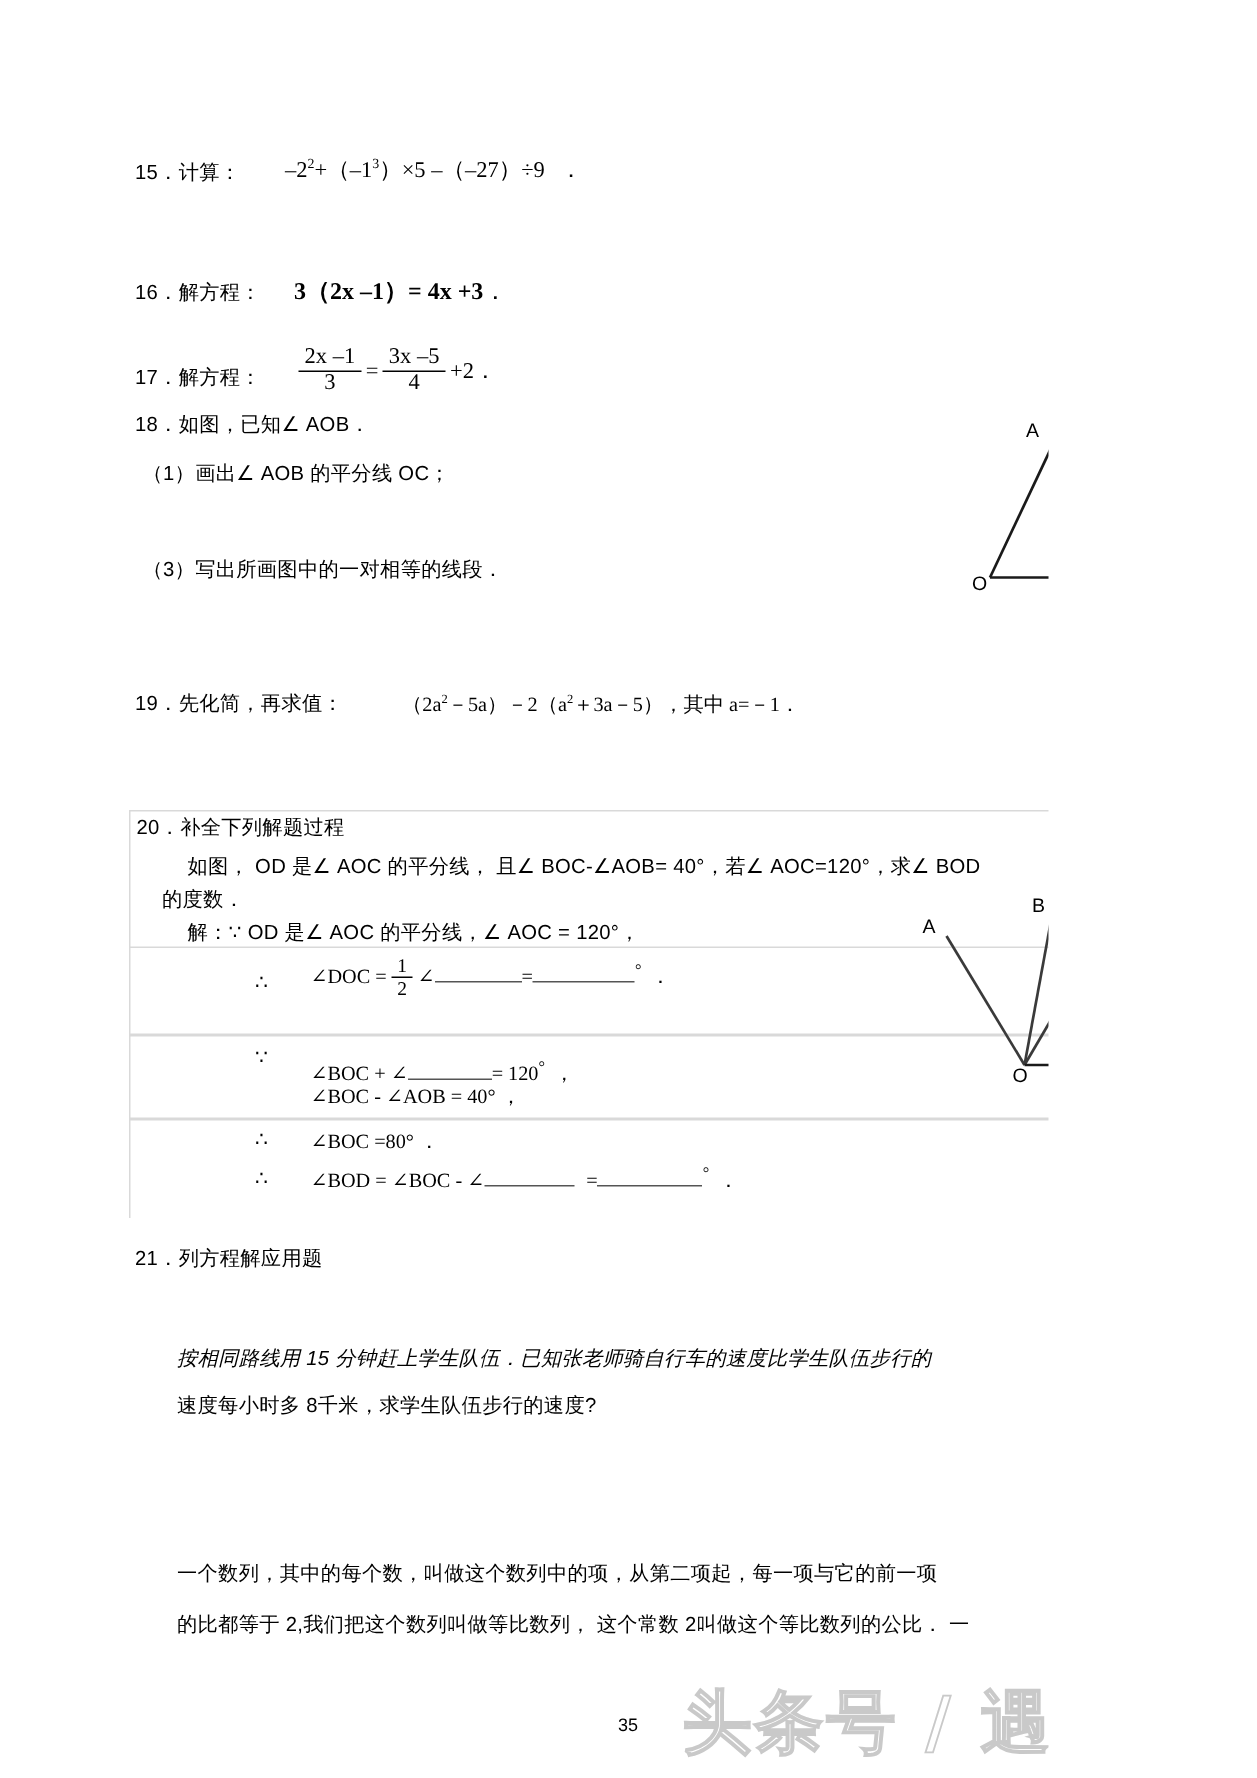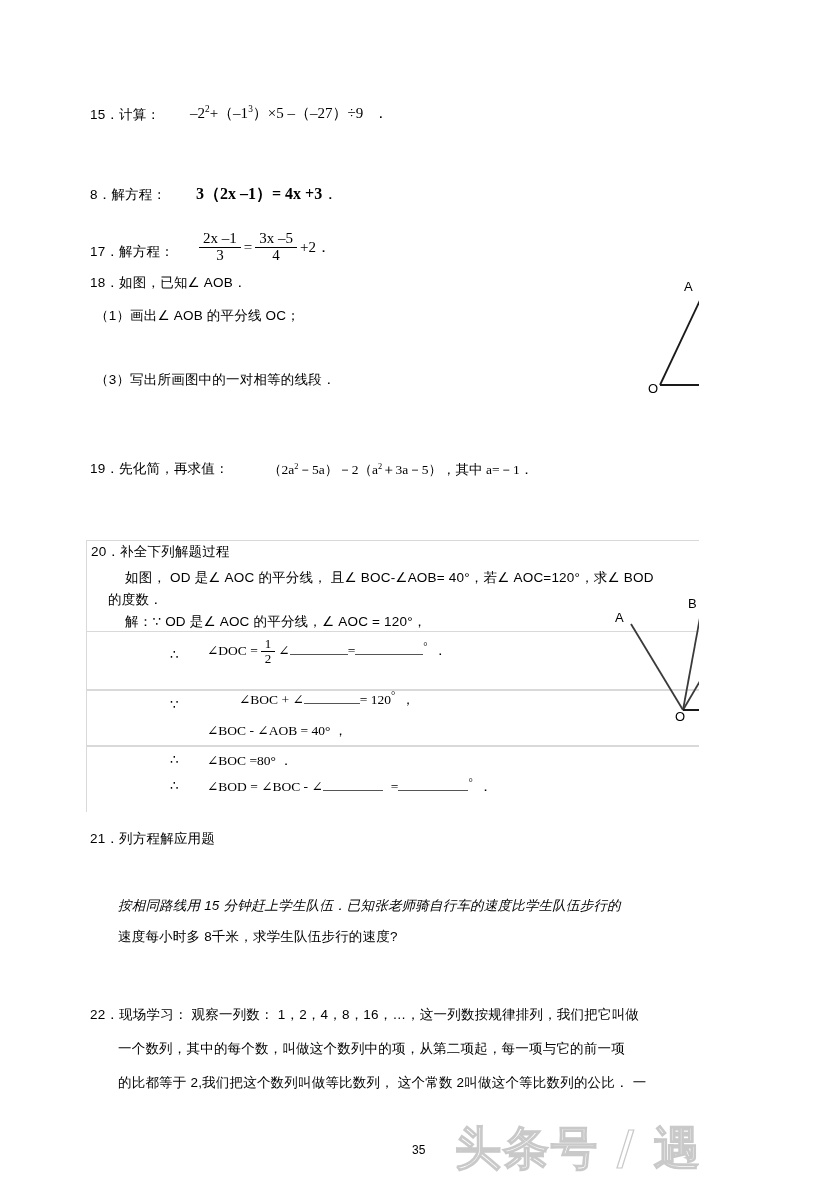--- a/index.html
+++ b/index.html
@@ -112,21 +112,21 @@
 </head>
 <body>
 
 <div id="page">
 
   <div class="abs q" style="left:90px; top:108px;">15．计算：</div>
   <div class="abs math" style="left:190px; top:104px;">
     <span>–2</span><sup class="exp">2</sup><span>+（–1</span><sup class="exp">3</sup><span>）×5 –（–27）÷9</span><span style="padding-left:10px;">．</span>
   </div>
 
-  <div class="abs q" style="left:90px; top:188px;">8．解方程：</div>
+  <div class="abs q" style="left:90px; top:188px;">16．解方程：</div>
   <div class="abs math math-bold" style="left:196px; top:184px; font-size:16px;">
     <span>3（2x –1）= 4x +3</span><span style="font-weight:normal;">．</span>
   </div>
 
   <div class="abs q" style="left:90px; top:245px;">17．解方程：</div>
   <div class="abs math" style="left:196px; top:232px;">
     <span class="frac">
       <span class="num">2x –1</span>
       <span class="den">3</span>
     </span><span>=</span><span class="frac">
@@ -169,21 +169,21 @@
       <div class="abs math" style="left:120px; top:6px; font-size:13.5px;">
         <span>∠DOC =</span><span class="frac" style="font-size:13px;">
           <span class="num">1</span>
           <span class="den">2</span>
         </span><span>∠</span><span class="blank-line" style="width:58px;"></span><span>=</span><span class="blank-line" style="width:68px;"></span><span class="deg">°</span><span style="padding-left:6px;">．</span>
       </div>
     </div>
 
     <div class="boxrow" style="top:150px; height:56px;">
       <div class="abs q" style="left:83px; top:7px;">∵</div>
-      <div class="abs math" style="left:120px; top:0; font-size:13.5px;margin-left:32px;">
+      <div class="abs math" style="left:120px; top:16px; font-size:13.5px;">
         <span>∠BOC + ∠</span><span class="blank-line" style="width:56px;"></span><span>= 120</span><span class="deg">°</span><span style="padding-left:6px;">，</span>
       </div>
       <div class="abs math" style="left:120px; top:31px; font-size:13.5px;">∠BOC - ∠AOB = 40° ，</div>
     </div>
 
     <div class="boxrow" style="top:206px; height:56px; border-bottom:none;">
       <div class="abs q" style="left:83px; top:6px;">∴</div>
       <div class="abs math" style="left:120px; top:5px; font-size:13.5px;">∠BOC =80° ．</div>
 
       <div class="abs q" style="left:83px; top:32px;">∴</div>
@@ -206,20 +206,19 @@
     <span class="fig-label" style="left:76px; top:-4px;">B</span>
     <span class="fig-label" style="left:122px; top:7px;">D</span>
     <span class="fig-label" style="left:63px; top:109px;">O</span>
     <span class="fig-label" style="left:172px; top:110px;">C</span>
   </div>
 
   <div class="abs q" style="left:90px; top:832px;">21．列方程解应用题</div>
   <div class="abs q" style="left:118px; top:899px;font-style:italic;">按相同路线用 15 分钟赶上学生队伍．已知张老师骑自行车的速度比学生队伍步行的</div>
   <div class="abs q" style="left:118px; top:930px;">速度每小时多 8千米，求学生队伍步行的速度?</div>
 
-  <div class="abs q" style="left:90px; top:1008px;">22．现场学习： 观察一列数： 1，2，4，8，16，…，这一列数按规律排列，我们把它叫做</div>
   <div class="abs q" style="left:118px; top:1042px;">一个数列，其中的每个数，叫做这个数列中的项，从第二项起，每一项与它的前一项</div>
   <div class="abs q" style="left:118px; top:1076px;">的比都等于 2,我们把这个数列叫做等比数列， 这个常数 2叫做这个等比数列的公比． 一</div>
 
   <div class="abs" id="pagenum">35</div>
   <div class="abs" id="watermark">头条号 / 遇见千育</div>
 
 </div>
 
 </body></html>

